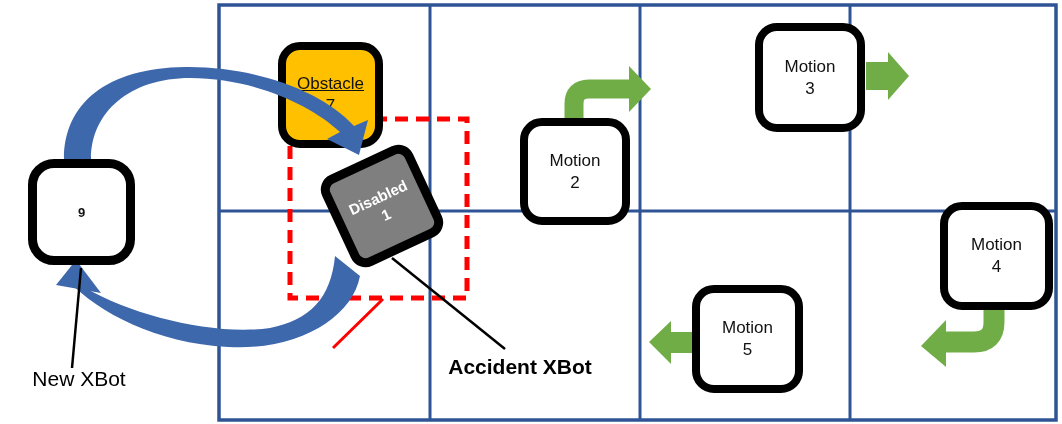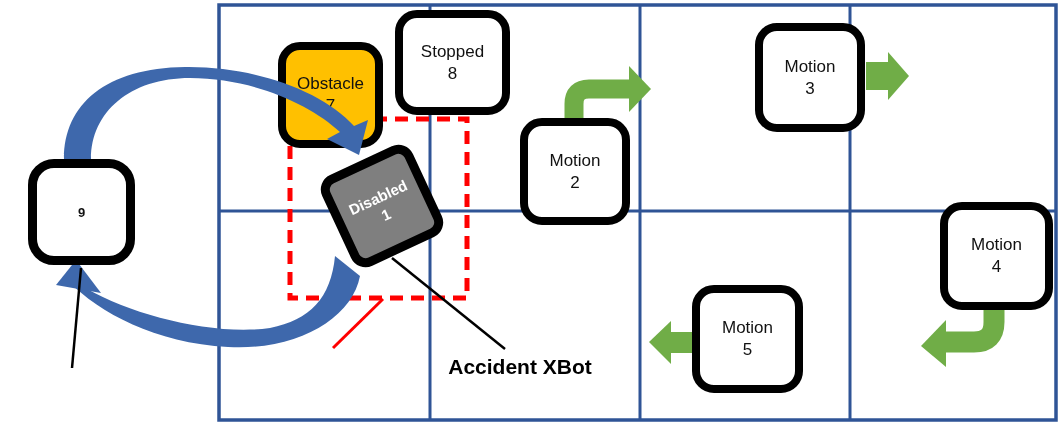--- a/index.html
+++ b/index.html
@@ -19,21 +19,21 @@
     box-sizing:border-box;
     background:#ffffff;
     border:8px solid #000000;
     border-radius:22px;
     display:flex;flex-direction:column;
     align-items:center;justify-content:center;
     text-align:center;
     font-size:17px;line-height:22px;color:#111111;
     z-index:3;
   }
-  .bot-obstacle{left:278px;top:42px;width:105px;height:106px;background:#FFC000;z-index:1;}
+  .bot-obstacle{left:278px;top:42px;width:105px;height:106px;background:#FFC000;z-index:1;text-decoration:underline;}
   .bot-stopped{left:395px;top:10px;width:115px;height:105px;z-index:1;}
   .bot-disabled{
     left:332px;top:156px;width:100px;height:100px;
     background:#7F7F7F;border-width:9px;border-radius:16px;
     color:#ffffff;font-weight:bold;font-size:15px;line-height:19px;
     transform:rotate(-25deg);
     z-index:1;
   }
   .bot-motion2{left:520px;top:118px;width:110px;height:107px;}
   .bot-motion3{left:755px;top:23px;width:110px;height:109px;}
@@ -71,24 +71,20 @@
     <g>
       <path d="M 68 281 C 100 313, 155 343, 228 347 C 298 351, 352 318, 360 276
                L 335 256 C 331 298, 310 320, 270 328 C 213 336, 133 315, 87 289 Z" fill="#3E68AC"></path>
       <path d="M 76 260 L 56 285 L 101 293 Z" fill="#3E68AC"></path>
     </g>
   </svg>
 
   <div class="bot bot-obstacle">
     <span>Obstacle</span>
     <span>7</span>
-  </div>
-  <div class="bot bot-stopped">
-    <span>Stopped</span>
-    <span>8</span>
   </div>
   <div class="bot bot-disabled">
     <span>Disabled</span>
     <span>1</span>
   </div>
 
   <svg id="over-layer" class="layer" width="1062" height="424" viewBox="0 0 1062 424">
 
     <path d="M 64 159 C 64 104, 106 68, 185 67 C 252 66, 322 90, 354 126
              L 368 120 L 359 155 L 327 139 L 340 132
@@ -129,14 +125,15 @@
     <span>4</span>
   </div>
   <div class="bot bot-motion5">
     <span>Motion</span>
     <span>5</span>
   </div>
   <div class="bot bot-new">
     <span>9</span>
   </div>
 
+  <div class="caption caption-new-xbot">New XBot</div>
   <div class="caption caption-accident-xbot">Accident XBot</div>
 </div>
 
 </body></html>

